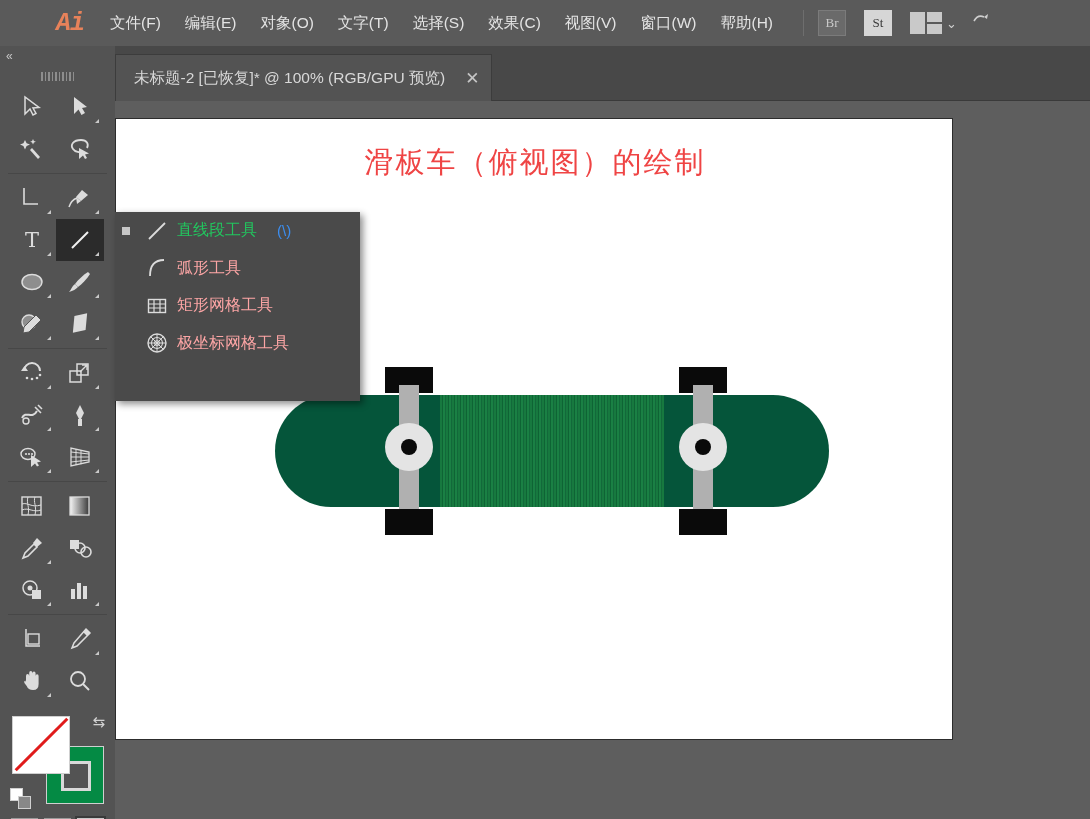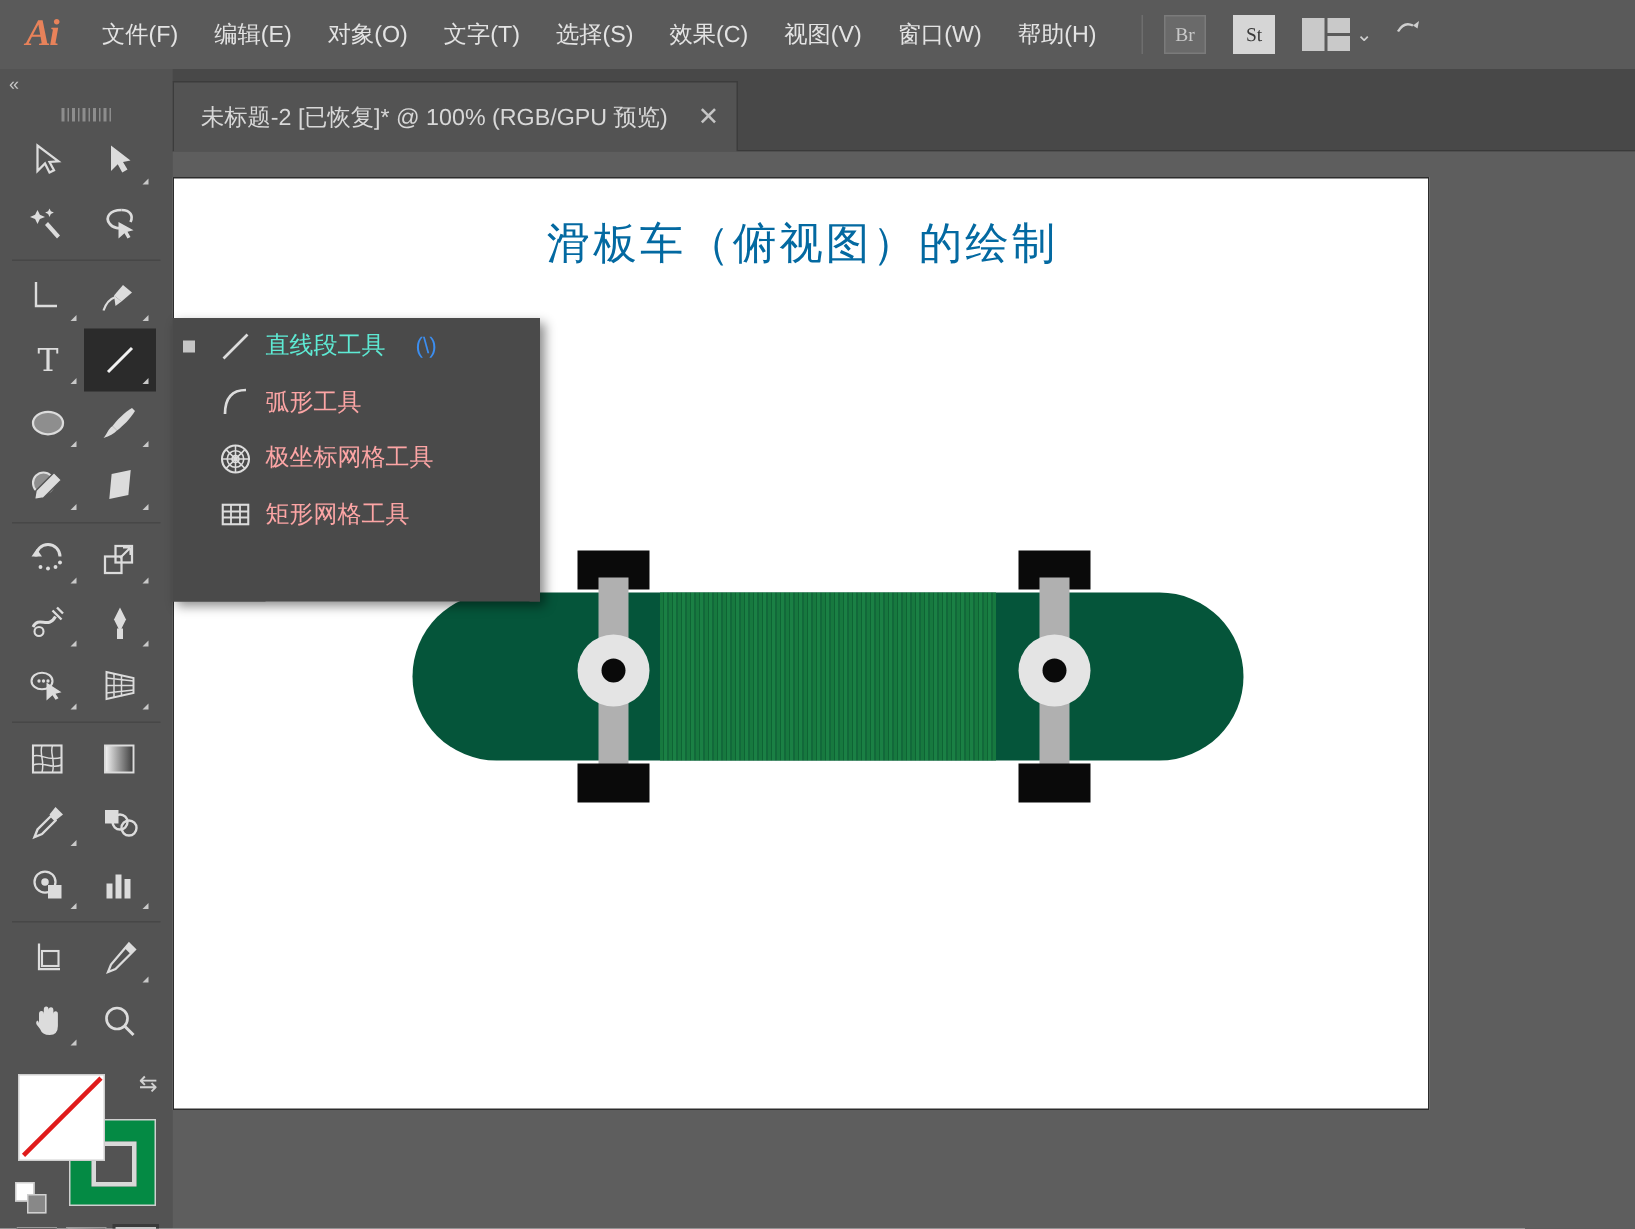--- a/index.html
+++ b/index.html
@@ -12,21 +12,21 @@
   #app { position:relative; width:1090px; height:819px; }
 
   
   .menubar {
     position:absolute; left:0; top:0; width:1090px; height:46px;
     background:#5a5a5a; display:flex; align-items:center;
   }
   .ai-logo {
     width:56px; height:46px; display:flex; align-items:center; justify-content:center;
     color:#e8825a; font-size:25px; font-weight:bold; font-style:italic;
-    font-family:Liberation Serif, serif; letter-spacing:-1px;
+    font-family:Liberation Mono, monospace; letter-spacing:-1px;margin-left:42px;
   }
   .menu-item {
     color:#e3e3e3; font-size:15.5px; padding:4px 10px; margin:0 2px;
     white-space:nowrap; cursor:default;
   }
   .menu-sep {
     width:1px; height:26px; background:#6e6e6e; margin:0 14px 0 18px;
   }
   .mb-sq {
     width:28px; height:26px; border:1px solid #7b7b7b; background:#6a6a6a;
@@ -56,21 +56,21 @@
   .canvas-area {
     position:absolute; left:115px; top:101px; width:975px; height:718px;
     background:#5e5e5e; overflow:hidden;
   }
   .artboard {
     position:absolute; left:0px; top:17px; width:838px; height:622px;
     background:#ffffff; border:1px solid #2c2c2c;
   }
   .art-title {
     position:absolute; left:0; top:24px; width:838px; text-align:center;
-    color:#0369a1; font-size:29px; letter-spacing:2px;
+    color:#ef4444; font-size:29px; letter-spacing:2px;
     font-family:"DejaVu Serif","Liberation Serif",serif;
   }
 
   
   .board { position:absolute; left:159px; top:276px; width:554px; height:112px; }
   .deck {
     position:absolute; left:0; top:0; width:554px; height:112px;
     background:#05553a; border-radius:56px;
   }
   .deck-grip {
@@ -173,21 +173,21 @@
     background:#4a4a4a; box-shadow:3px 3px 7px rgba(0,0,0,.45); z-index:50;
   }
   .fo-rail { position:absolute; left:0; top:0; width:62px; height:189px; background:#4a4a4a; }
   .fo-item {
     position:relative; height:37.5px; display:flex; align-items:center; cursor:pointer;
   }
   .fo-bullet { width:22px; display:flex; justify-content:center; align-items:center; }
   .fo-bullet i { width:8px; height:8px; background:#c6c6c6; display:block; }
   .fo-ico { width:40px; display:flex; justify-content:center; align-items:center; }
   .fo-lbl { color:#fca5a5; font-size:16px; white-space:nowrap; }
-  .fo-item.active .fo-lbl { color:#5eead4; }
+  .fo-item.active .fo-lbl { color:#22c55e; }
   .fo-key { color:#3c8ef0; font-size:15px; margin-left:20px; }
   .fo-sub {
     position:absolute; right:7px; top:16px; width:0; height:0;
     border-top:4px solid transparent; border-bottom:4px solid transparent;
     border-left:5px solid #bdbdbd;
   }
   .fo-tear { position:absolute; right:0; top:0; width:7px; height:189px; background:#4a4a4a; }
 </style>
 </head>
 <body>
@@ -537,34 +537,34 @@
           </svg>
       </span>
       <span class="fo-lbl">弧形工具</span>
     </div>
 
 
     <div class="fo-item">
       <span class="fo-bullet"></span>
       <span class="fo-ico">
         <svg width="24" height="24" viewBox="0 0 24 24">
+          <rect x="3.5" y="5.5" width="17" height="13" fill="none" stroke="#dcdcdc" stroke-width="1.4"></rect>
+          <path d="M9 5.5 L9 18.5 M15 5.5 L15 18.5 M3.5 10 L20.5 10 M3.5 14 L20.5 14" stroke="#dcdcdc" stroke-width="1.2"></path>
+        </svg>
+      </span>
+      <span class="fo-lbl">矩形网格工具</span>
+    </div>
+
+    <div class="fo-item">
+      <span class="fo-bullet"></span>
+      <span class="fo-ico">
+        <svg width="24" height="24" viewBox="0 0 24 24">
           <circle cx="12" cy="12" r="9" fill="none" stroke="#dcdcdc" stroke-width="1.4"></circle>
           <circle cx="12" cy="12" r="5.5" fill="none" stroke="#dcdcdc" stroke-width="1.1"></circle>
           <circle cx="12" cy="12" r="2.3" fill="none" stroke="#dcdcdc" stroke-width="1.1"></circle>
           <path d="M12 3 L12 21 M3 12 L21 12 M5.6 5.6 L18.4 18.4 M18.4 5.6 L5.6 18.4" stroke="#dcdcdc" stroke-width="1"></path>
         </svg>
       </span>
       <span class="fo-lbl">极坐标网格工具</span>
     </div>
-
-    <div class="fo-item">
-      <span class="fo-bullet"></span>
-      <span class="fo-ico">
-        <svg width="24" height="24" viewBox="0 0 24 24">
-          <rect x="3.5" y="5.5" width="17" height="13" fill="none" stroke="#dcdcdc" stroke-width="1.4"></rect>
-          <path d="M9 5.5 L9 18.5 M15 5.5 L15 18.5 M3.5 10 L20.5 10 M3.5 14 L20.5 14" stroke="#dcdcdc" stroke-width="1.2"></path>
-        </svg>
-      </span>
-      <span class="fo-lbl">矩形网格工具</span>
-    </div>
   </div>
 
 </div>
 
 </body></html>

